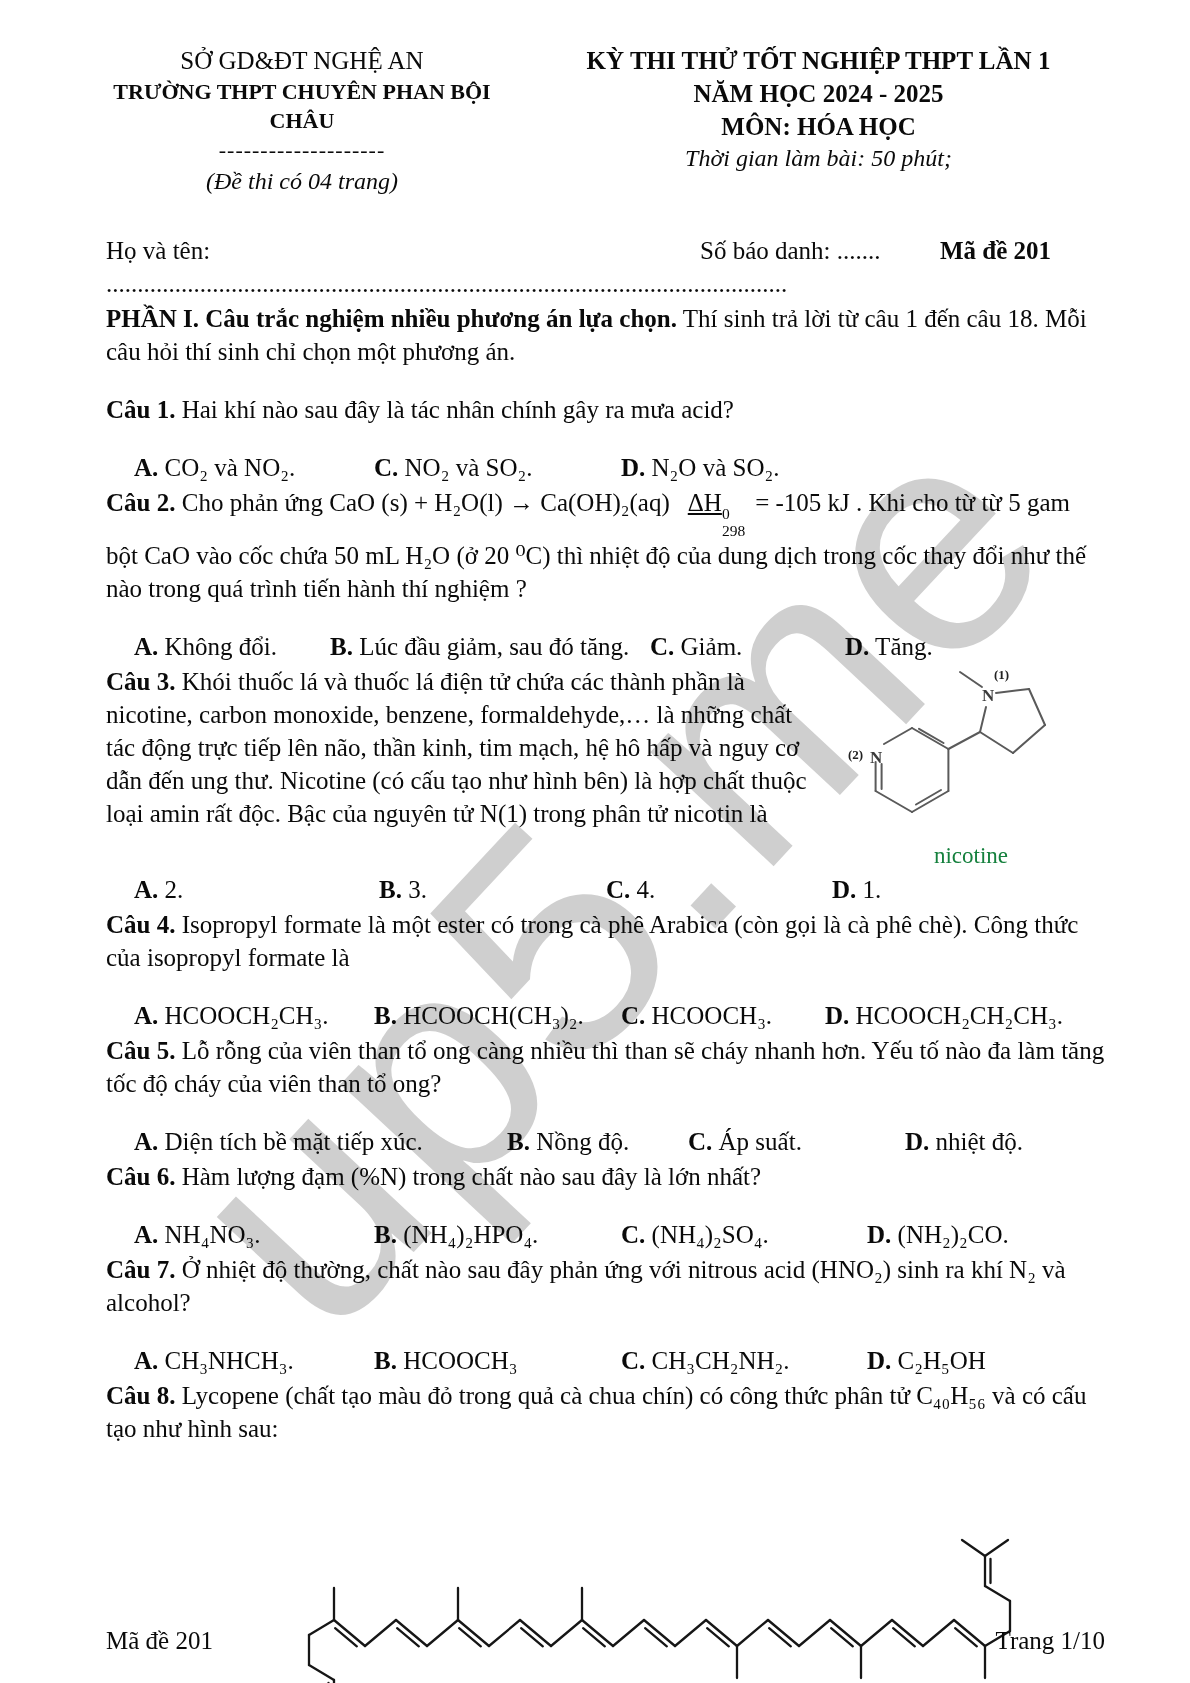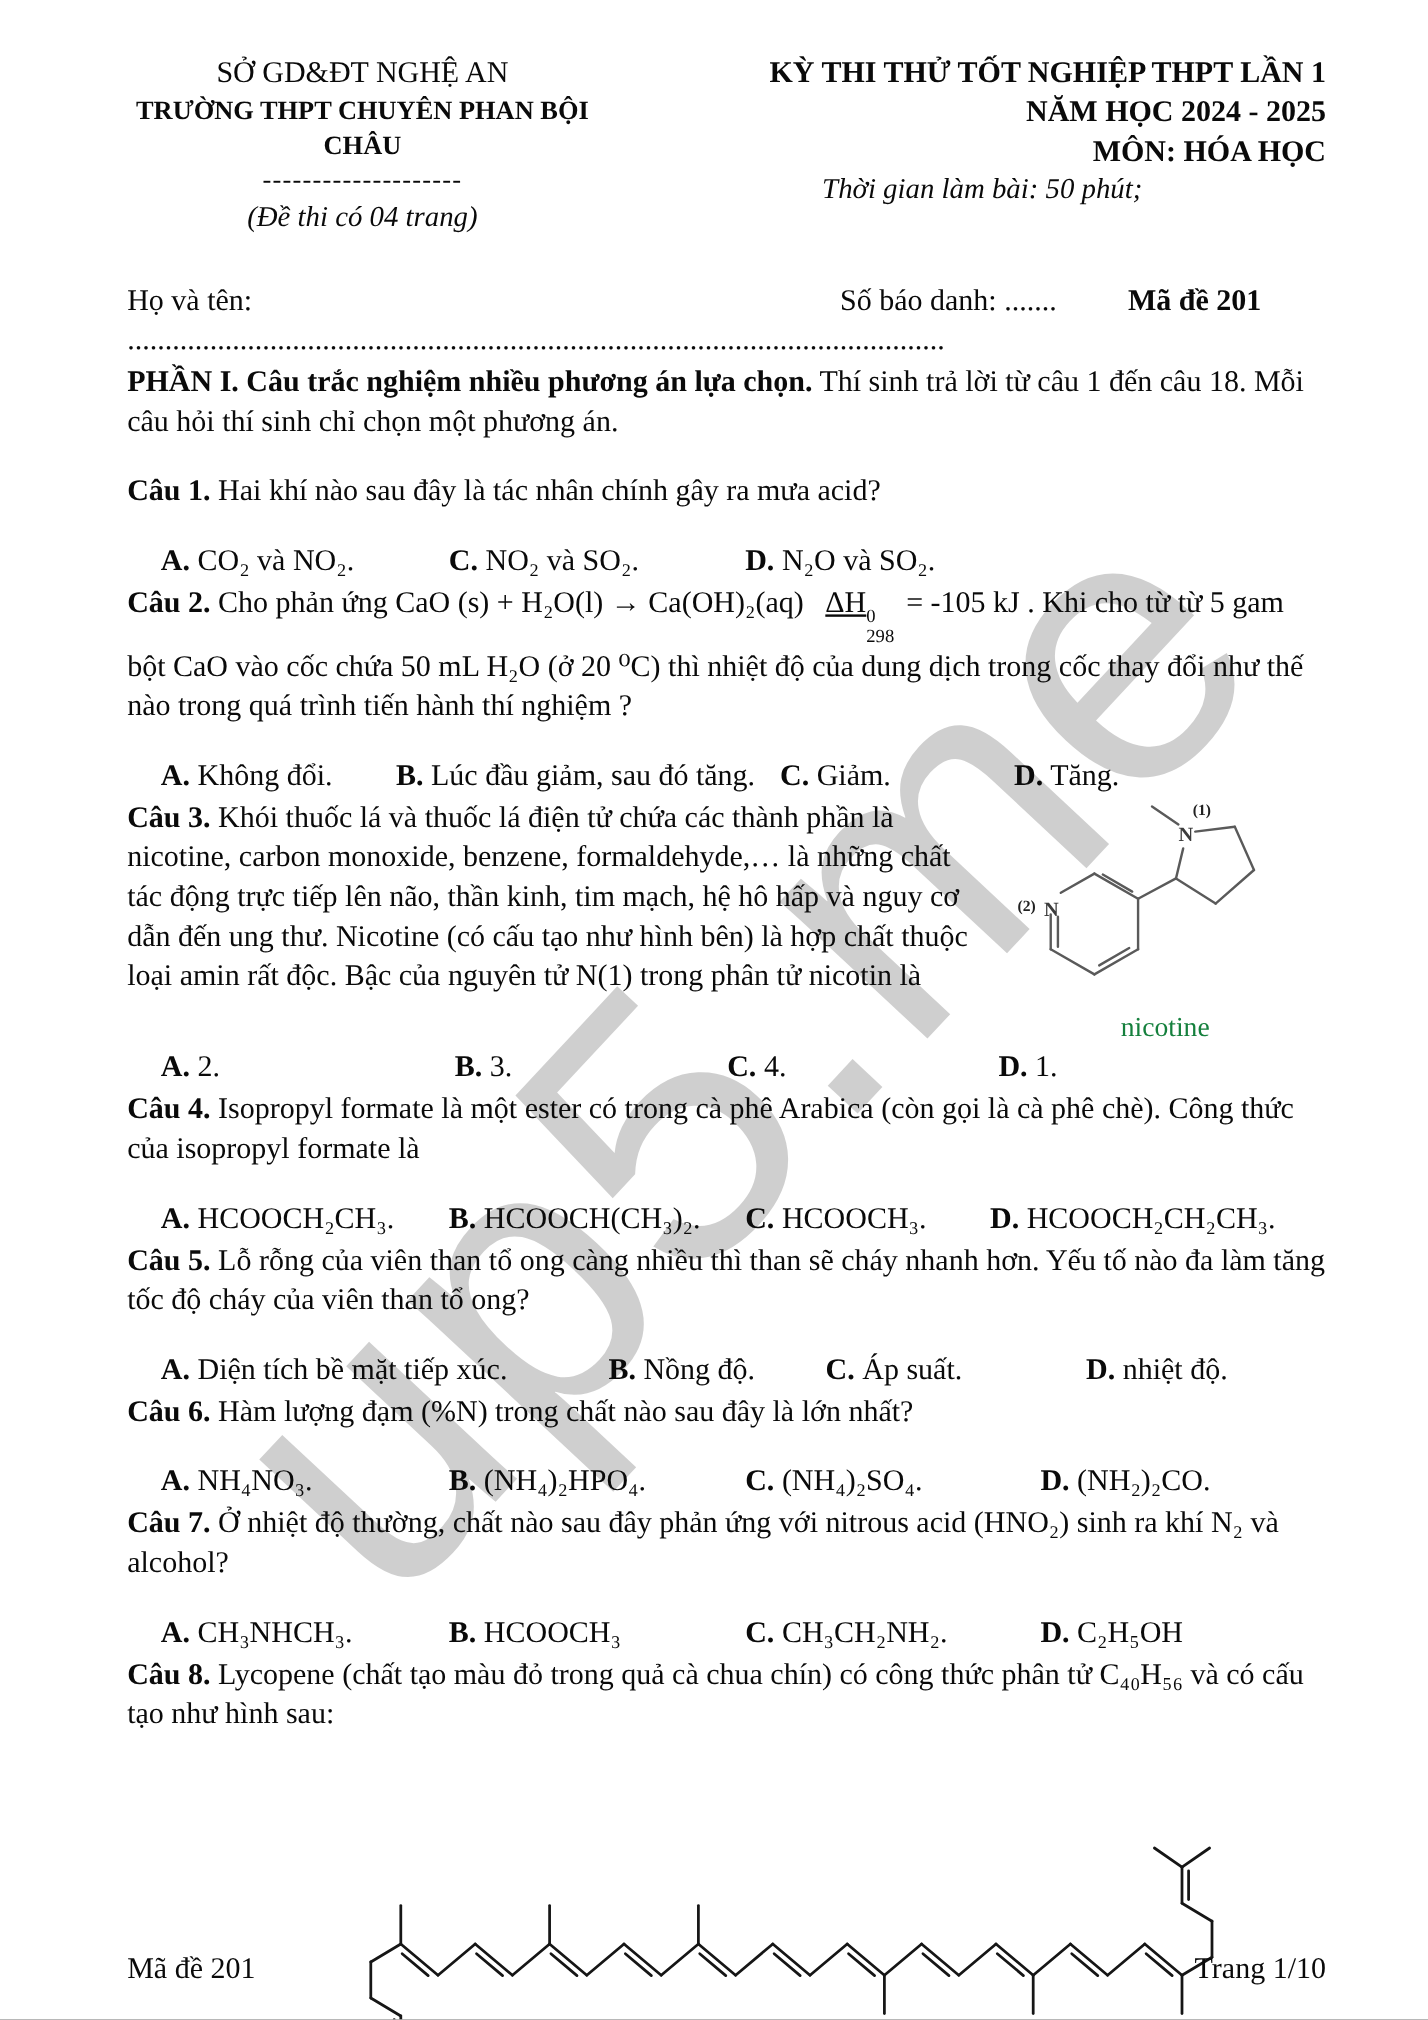--- a/index.html
+++ b/index.html
@@ -22,21 +22,21 @@
     letter-spacing:4px;white-space:nowrap;pointer-events:none;
   }
   
   .header{display:flex;}
   .h-left{width:392px;text-align:center;}
   .h-right{flex:1;text-align:center;padding-left:34px;}
   .h-l1{font-size:25px;}
   .h-l2{font-size:22px;font-weight:bold;}
   .h-l3{font-size:22px;letter-spacing:1px;}
   .h-l4{font-size:24px;font-style:italic;margin-top:2px;}
-  .h-r1,.h-r2,.h-r3{font-size:25px;font-weight:bold;text-align:right;}
+  .h-r1,.h-r2,.h-r3{font-size:25px;font-weight:bold;}
   .h-r4{font-size:24px;font-style:italic;}
   
   .info-row{display:flex;margin-top:36px;align-items:baseline;}
   .info-name{width:594px;}
   .info-sbd{width:240px;}
   .info-code{font-weight:bold;}
   
   .part-head{margin-top:10px;}
   b.inl{font-weight:bold;}
   .q{margin-top:2px;}

